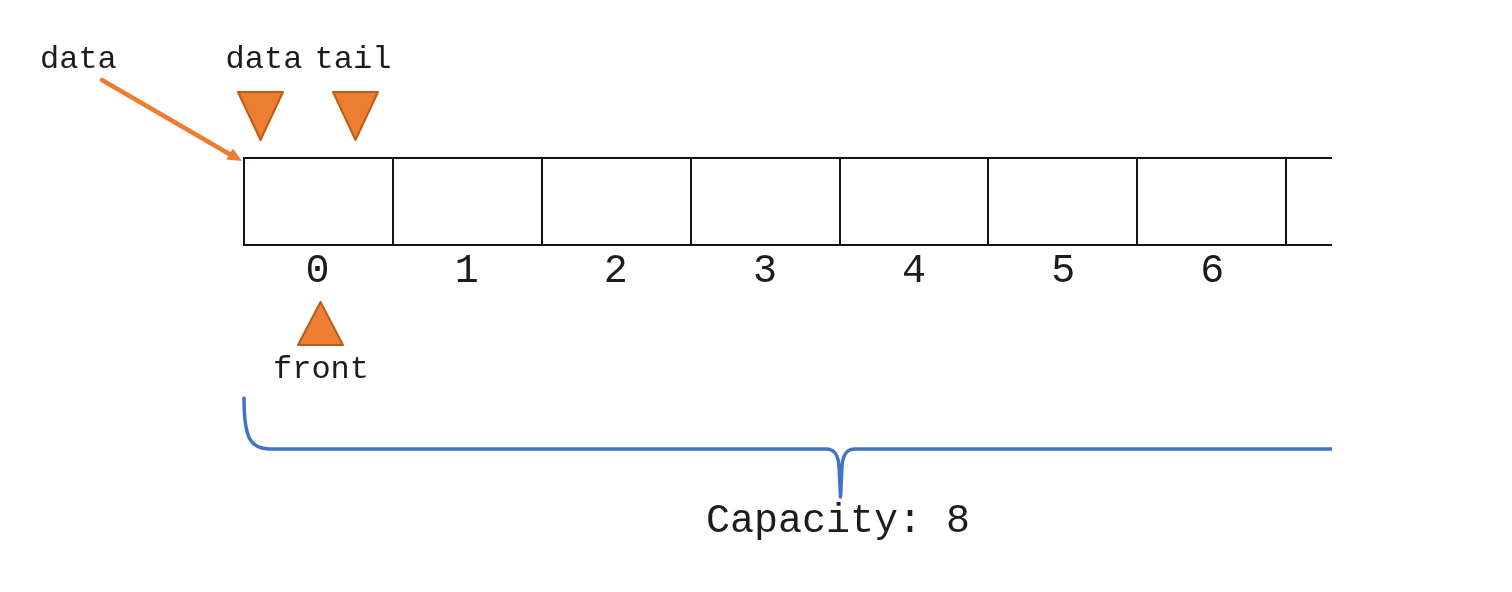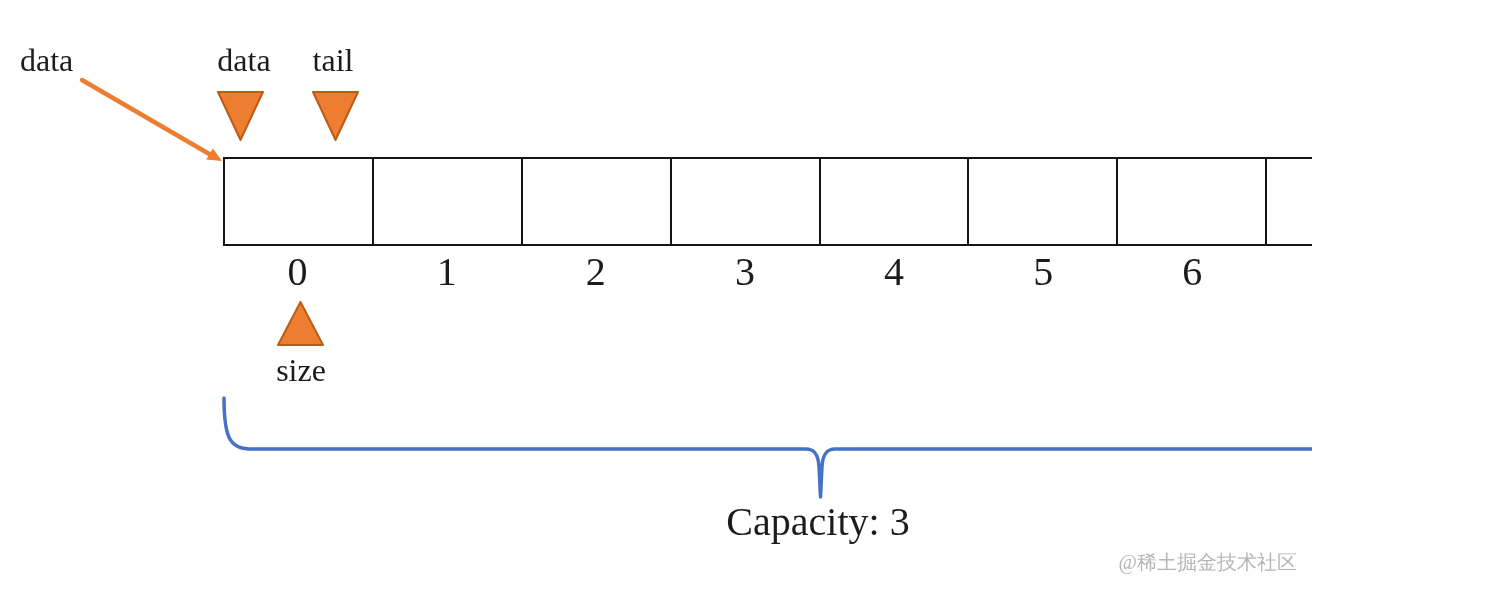--- a/index.html
+++ b/index.html
@@ -9,22 +9,23 @@
     --line-black:#141414;
     --text-black:#1c1c1c;
     --watermark-gray:#b5b5b5;
   }
   html,body{margin:0;padding:0;background:#ffffff;}
   .canvas{
     position:relative;
     width:1312px;height:592px;
     background:#ffffff;
     overflow:hidden;
-    font-family:Liberation Serif, serif;
+    font-family:Liberation Mono, monospace;
     color:var(--text-black);
+    margin-left:20px;
   }
   .shapes-layer{
     position:absolute;left:0;top:0;width:1512px;height:592px;
     pointer-events:none;
   }
   .tri{
     fill:var(--accent-orange);
     stroke:var(--accent-orange-dark);
     stroke-width:2;
     stroke-linejoin:round;
@@ -143,19 +144,18 @@
     <div class="index-cell">0</div>
     <div class="index-cell">1</div>
     <div class="index-cell">2</div>
     <div class="index-cell">3</div>
     <div class="index-cell">4</div>
     <div class="index-cell">5</div>
     <div class="index-cell">6</div>
     <div class="index-cell">7</div>
   </div>
 
-  <div class="lbl centered" style="left:301px;top:354px;">size</div>
+  <div class="lbl centered" style="left:301px;top:354px;">front</div>
 
-  <div class="capacity-label">Capacity: 3</div>
+  <div class="capacity-label">Capacity: 8</div>
 
-  <div class="watermark">@稀土掘金技术社区</div>
 
 </div>
 
 </body></html>

